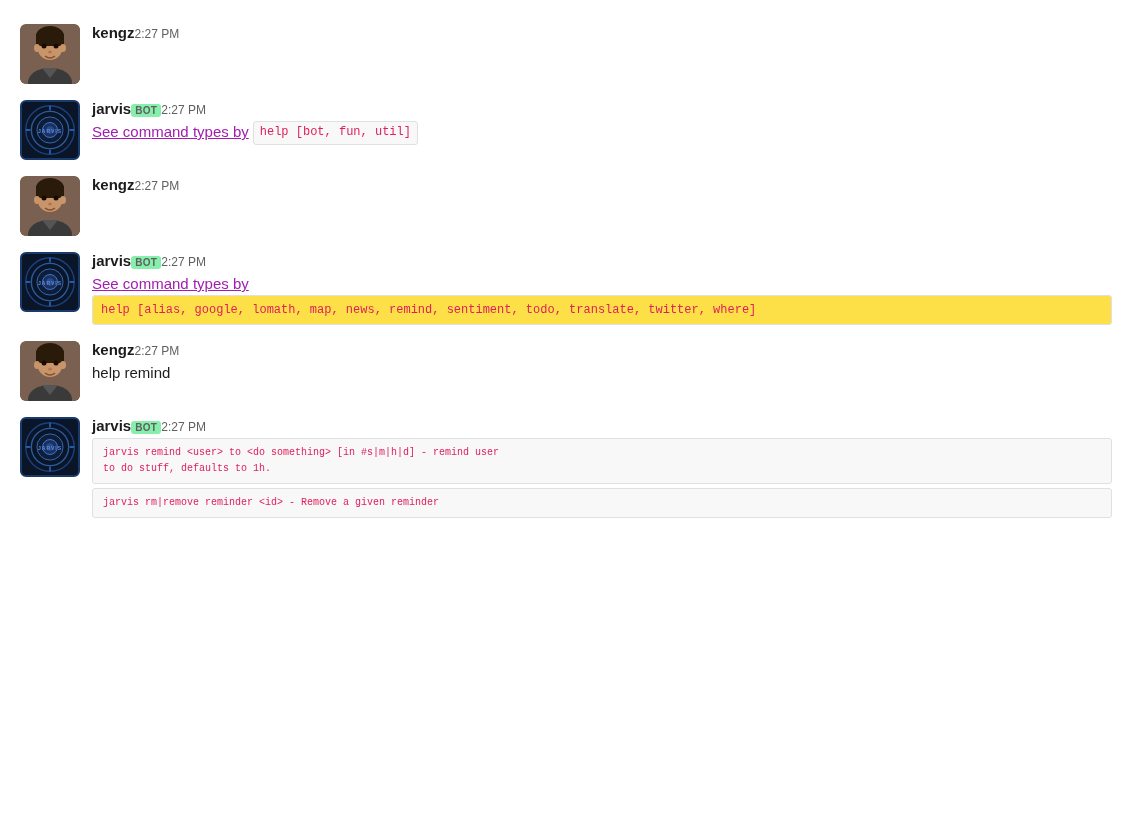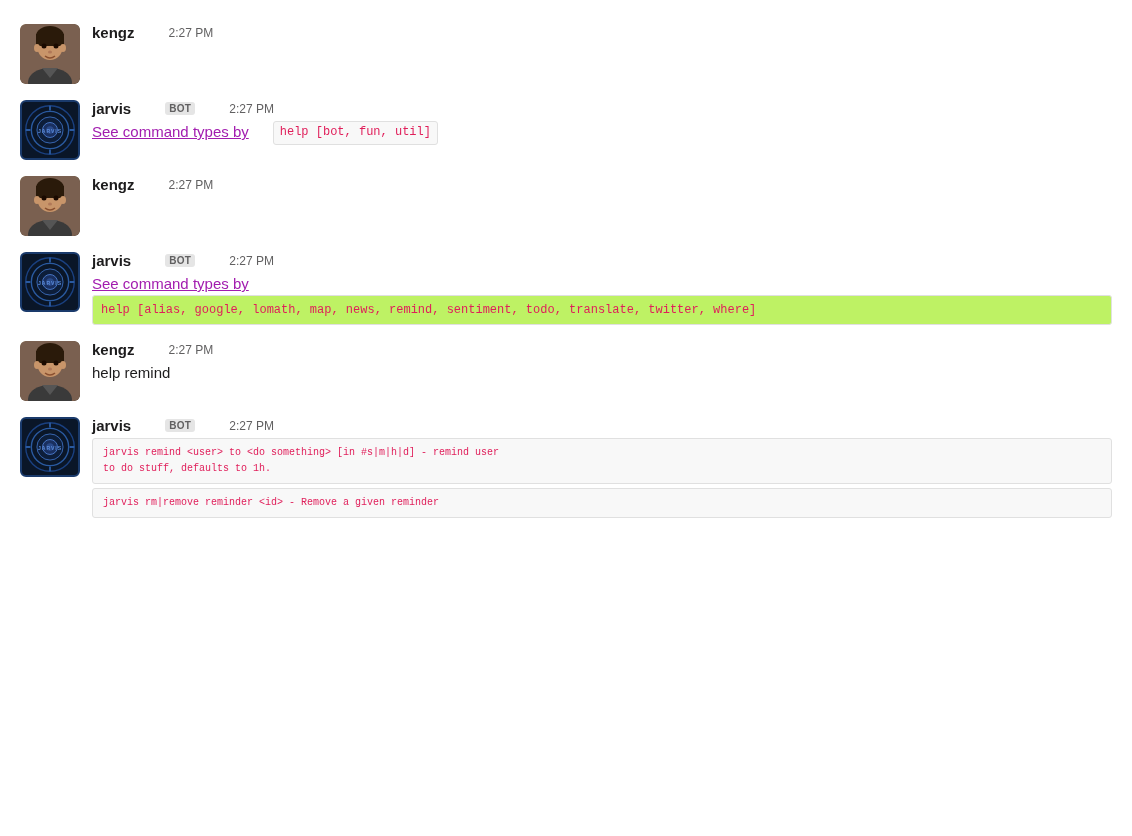--- a/index.html
+++ b/index.html
@@ -43,64 +43,60 @@
       justify-content: center;
     }
 
     .message-content {
       flex: 1;
       min-width: 0;
     }
 
     .message-header {
       display: flex;
-      align-items: center;
-      gap: 6px;
+      align-items: flex-end;
       margin-bottom: 4px;
     }
 
     .username {
       font-weight: 900;
       font-size: 15px;
       color: #1d1c1d;
     }
 
     .bot-badge {
-      background: #e5e5e5;
+      background: #86efac;
       color: #616061;
       font-size: 10px;
       font-weight: 700;
       padding: 1px 4px;
       border-radius: 3px;
       text-transform: uppercase;
       letter-spacing: 0.3px;
-      margin-left: 28px;
     }
 
     .timestamp {
       font-size: 12px;
       color: #616061;
-      margin-left: 28px;
     }
 
     .message-text {
       font-size: 15px;
       color: #1d1c1d;
       line-height: 1.46668;
     }
 
     .code-inline {
       font-family: "Courier New", Courier, monospace;
       font-size: 12px;
       color: #e01e5a;
       background: #f8f8f8;
       border: 1px solid #e0e0e0;
       border-radius: 3px;
       padding: 2px 6px;
-      margin-left: 20px;
     }
 
     .code-block {
       font-family: "Courier New", Courier, monospace;
       font-size: 10px;
       color: #e01e5a;
       background: #f8f8f8;
       border: 1px solid #e0e0e0;
       border-radius: 3px;
       padding: 6px 10px;
@@ -123,21 +119,21 @@
     .see-command-text {
       color: #a21caf;
       text-decoration: underline;
     }
 
     .multi-line-code {
       display: block;
       font-family: "Courier New", Courier, monospace;
       font-size: 12px;
       color: #e01e5a;
-      background: #bef264;
+      background: #fde047;
       border: 1px solid #e0e0e0;
       border-radius: 3px;
       padding: 4px 8px;
       line-height: 1.7;
     }
 
     
     .kengz-svg, .jarvis-svg {
       width: 60px;
       height: 60px;

